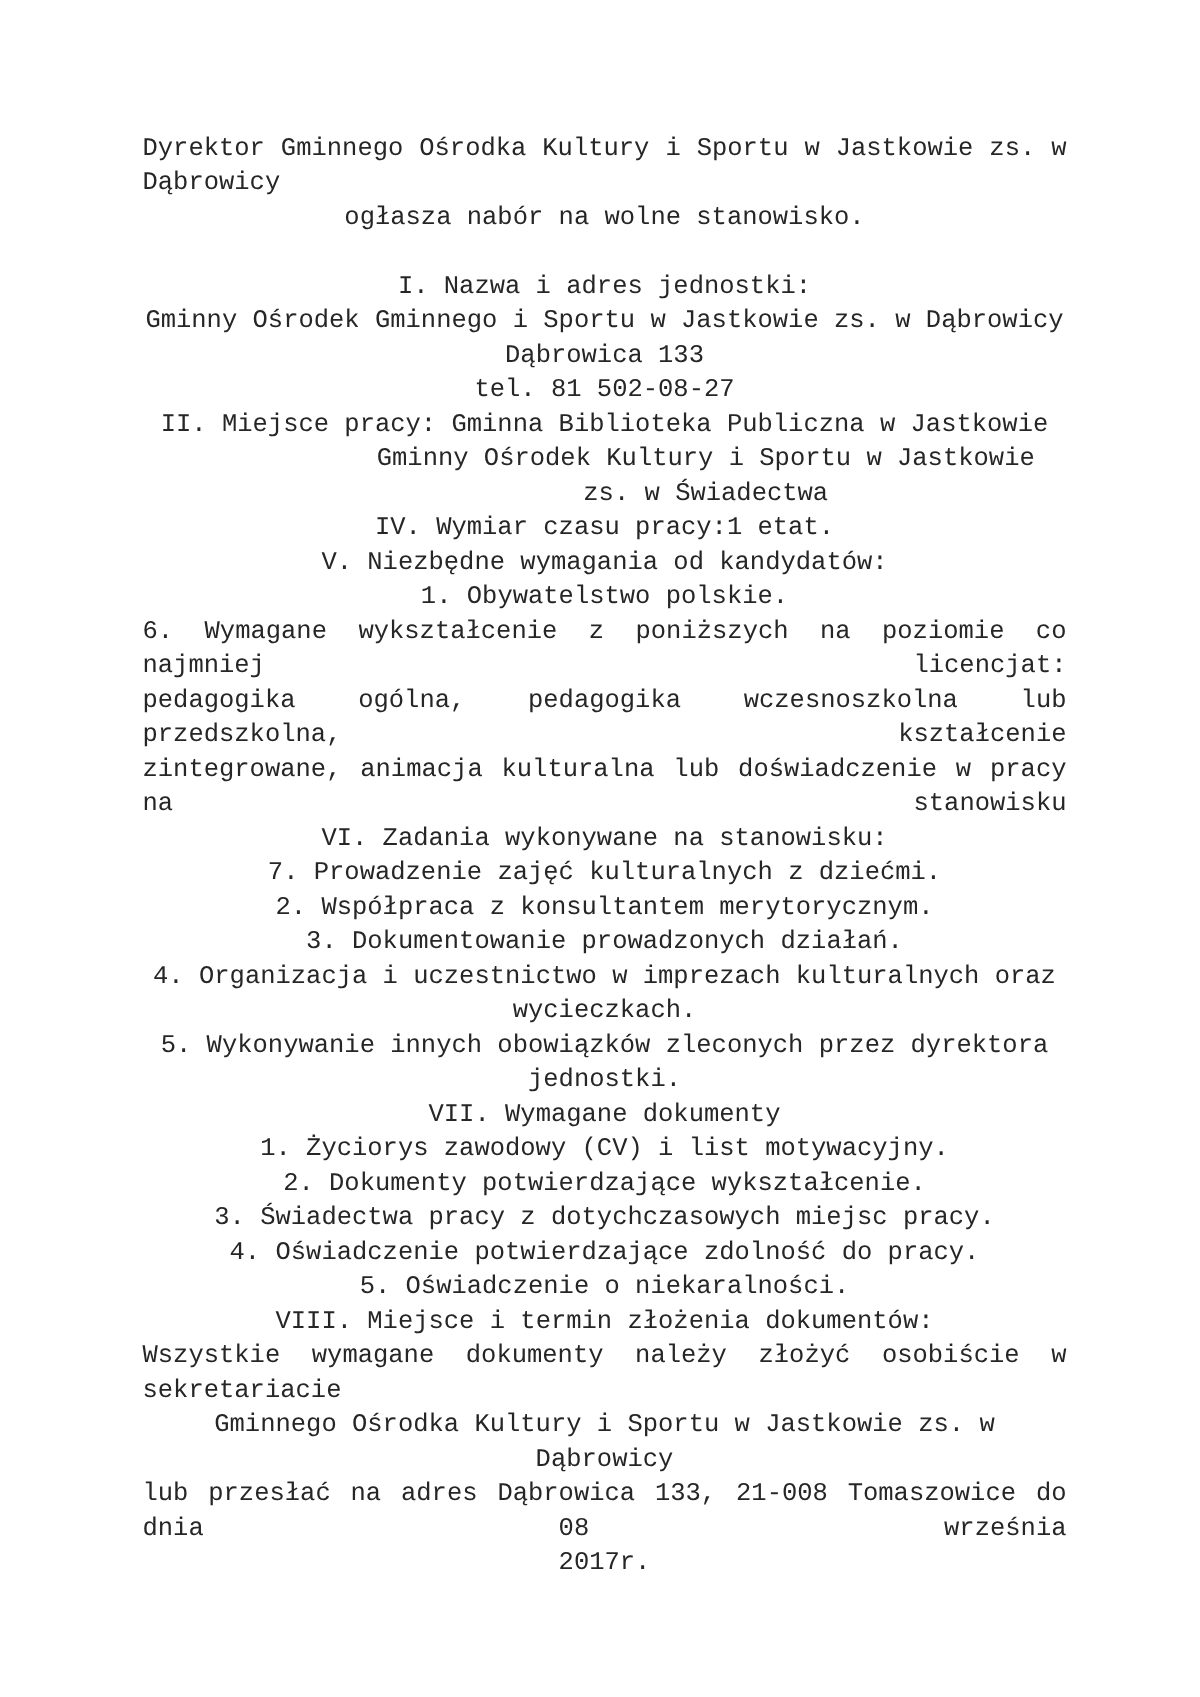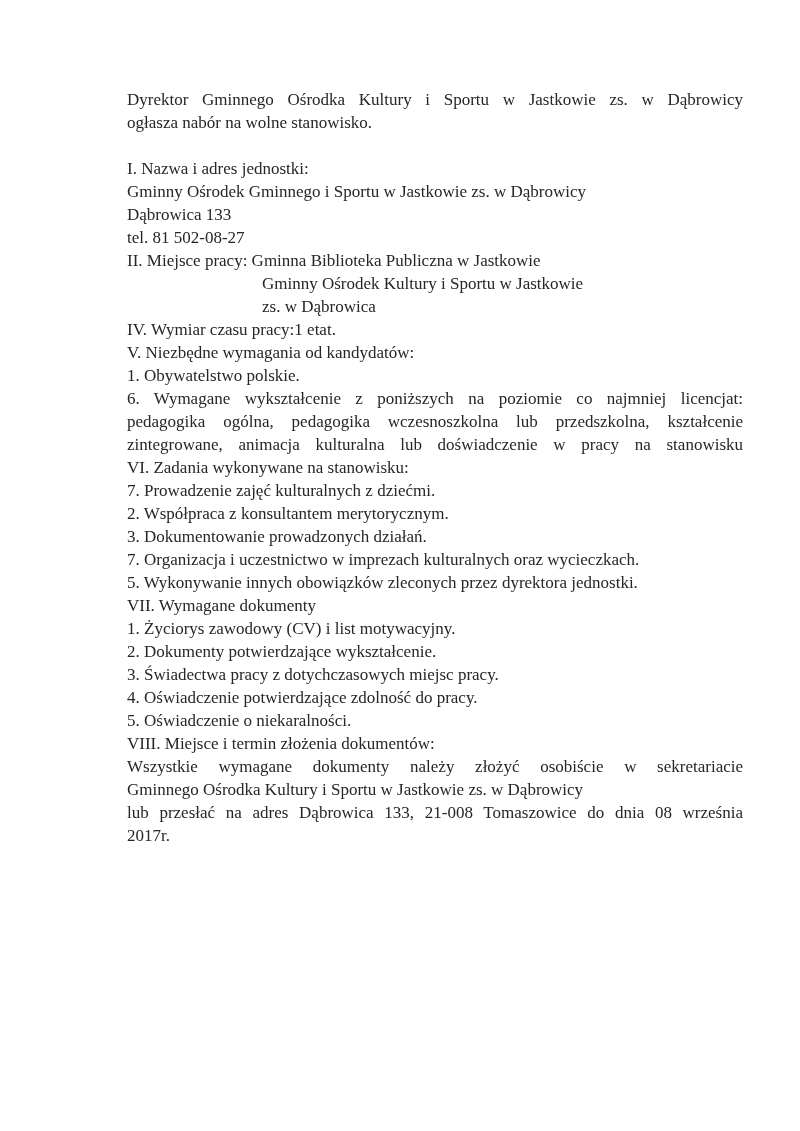--- a/index.html
+++ b/index.html
@@ -12,29 +12,29 @@
     width: 800px;
     height: 1131px;
     background: #ffffff;
     overflow: hidden;
   }
   .doc-body {
     position: absolute;
     left: 95px;
     top: 88px;
     width: 616px;
-    font-family: Liberation Serif, serif;
+    font-family: Liberation Mono, monospace;
     font-size: 17px;
     line-height: 23px;
     color: #262626;
-    margin-left: 32px;
   }
   .doc-line {
     min-height: 23px;
     white-space: pre-wrap;
+    text-align: center;
   }
   .doc-line.justify {
     text-align: justify;
     text-align-last: justify;
   }
   .doc-line.indent {
     padding-left: 135px;
   }
 </style>
 </head>
@@ -44,32 +44,32 @@
   <div class="doc-body" style="color: rgb(38, 38, 38);">
       <div class="doc-line justify">Dyrektor Gminnego Ośrodka Kultury i Sportu w Jastkowie zs. w Dąbrowicy</div>
       <div class="doc-line">ogłasza nabór na wolne stanowisko.</div>
       <div class="doc-line">&nbsp;</div>
       <div class="doc-line">I. Nazwa i adres jednostki:</div>
       <div class="doc-line">Gminny Ośrodek Gminnego i Sportu w Jastkowie zs. w Dąbrowicy</div>
       <div class="doc-line">Dąbrowica 133</div>
       <div class="doc-line">tel. 81 502-08-27</div>
       <div class="doc-line">II. Miejsce pracy: Gminna Biblioteka Publiczna w Jastkowie</div>
       <div class="doc-line indent">Gminny Ośrodek Kultury i Sportu w Jastkowie</div>
-      <div class="doc-line indent">zs. w Dąbrowica</div>
+      <div class="doc-line indent">zs. w Świadectwa</div>
       <div class="doc-line">IV. Wymiar czasu pracy:1 etat.</div>
       <div class="doc-line">V. Niezbędne wymagania od kandydatów:</div>
       <div class="doc-line">1. Obywatelstwo polskie.</div>
       <div class="doc-line justify">6. Wymagane wykształcenie z poniższych na poziomie co najmniej licencjat:</div>
       <div class="doc-line justify">pedagogika ogólna, pedagogika wczesnoszkolna lub przedszkolna, kształcenie</div>
       <div class="doc-line justify">zintegrowane, animacja kulturalna lub doświadczenie w pracy na stanowisku</div>
       <div class="doc-line">VI. Zadania wykonywane na stanowisku:</div>
       <div class="doc-line">7. Prowadzenie zajęć kulturalnych z dziećmi.</div>
       <div class="doc-line">2. Współpraca z konsultantem merytorycznym.</div>
       <div class="doc-line">3. Dokumentowanie prowadzonych działań.</div>
-      <div class="doc-line">7. Organizacja i uczestnictwo w imprezach kulturalnych oraz wycieczkach.</div>
+      <div class="doc-line">4. Organizacja i uczestnictwo w imprezach kulturalnych oraz wycieczkach.</div>
       <div class="doc-line">5. Wykonywanie innych obowiązków zleconych przez dyrektora jednostki.</div>
       <div class="doc-line">VII. Wymagane dokumenty</div>
       <div class="doc-line">1. Życiorys zawodowy (CV) i list motywacyjny.</div>
       <div class="doc-line">2. Dokumenty potwierdzające wykształcenie.</div>
       <div class="doc-line">3. Świadectwa pracy z dotychczasowych miejsc pracy.</div>
       <div class="doc-line">4. Oświadczenie potwierdzające zdolność do pracy.</div>
       <div class="doc-line">5. Oświadczenie o niekaralności.</div>
       <div class="doc-line">VIII. Miejsce i termin złożenia dokumentów:</div>
       <div class="doc-line justify">Wszystkie wymagane dokumenty należy złożyć osobiście w sekretariacie</div>
       <div class="doc-line">Gminnego Ośrodka Kultury i Sportu w Jastkowie zs. w Dąbrowicy</div>

